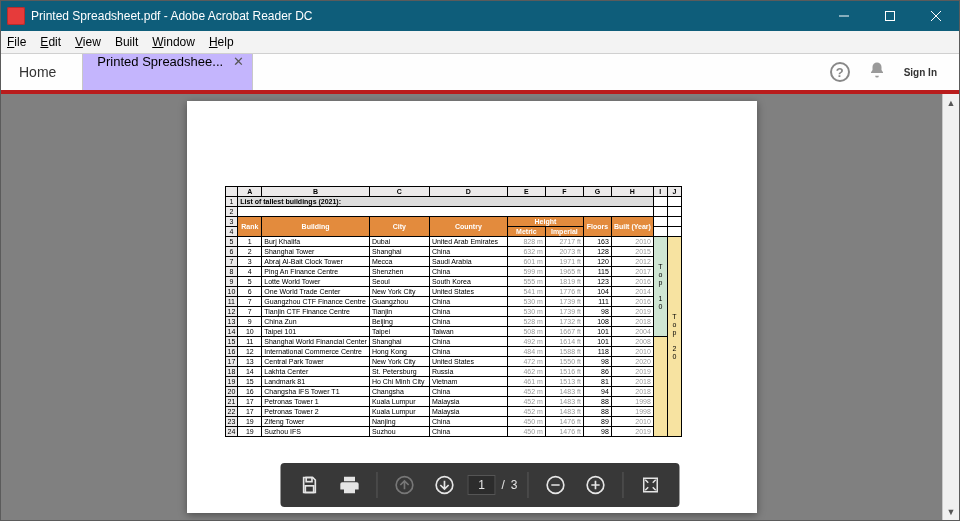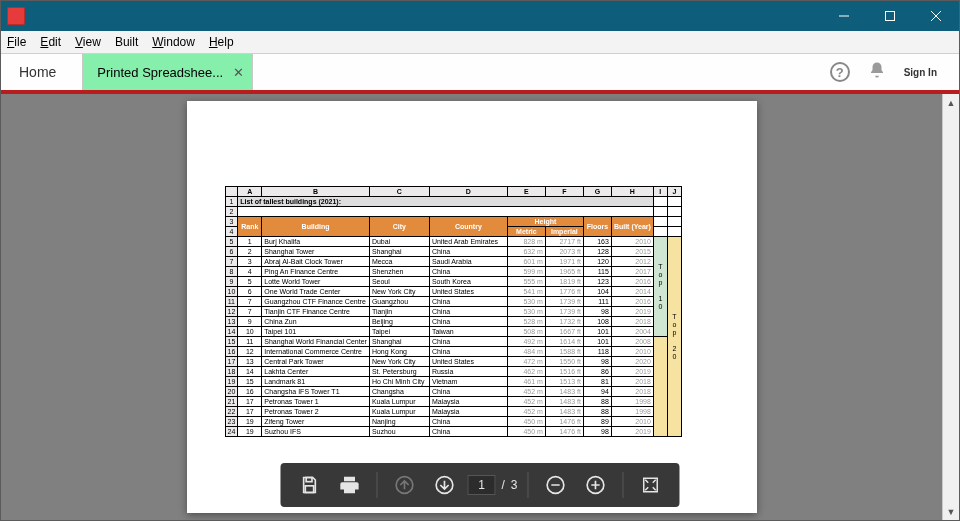--- a/index.html
+++ b/index.html
@@ -12,21 +12,21 @@
   .titlebar .spacer { flex:1; }
   .winbtn { width:46px; height:30px; display:flex; align-items:center; justify-content:center; }
   .winbtn svg { stroke:#fff; }
   
   .menubar { background:#f3f3f3; border-bottom:1px solid #d0d0d0; height:23px; display:flex; align-items:center; padding:4px 6px; gap:14px; }
   .menubar span { font-size:12px; text-decoration:underline; text-decoration-color:transparent; }
   .menubar span u { text-decoration:underline; }
   
   .toolbar { background:#fefefe; border-bottom:4px solid #b91c1c; height:40px; display:flex; align-items:stretch; }
   .toolbar .tabbtn { padding:0 18px; display:flex; align-items:center; font-size:14px; color:#333; }
-  .toolbar .docTab { display:flex; align-items:center; border-left:1px solid #c8c8c8; border-right:1px solid #c8c8c8; background:#86efac; padding:0 8px 0 14px; margin-left:8px; font-size:13px; }
+  .toolbar .docTab { display:flex; align-items:flex-start; border-left:1px solid #c8c8c8; border-right:1px solid #c8c8c8; background:#c4b5fd; padding:0 8px 0 14px; margin-left:8px; font-size:13px; }
   .toolbar .docTab .x { margin-left:10px; color:#555; font-size:13px; }
   .toolbar .right { margin-left:auto; display:flex; align-items:center; gap:18px; padding-right:22px; }
   .toolbar .right .circ { width:20px;height:20px;border:2px solid #888;border-radius:50%;display:flex;align-items:center;justify-content:center;color:#888;font-weight:bold;font-size:13px;}
   .toolbar .right .bell { color:#999; }
   .toolbar .right .signin { font-size:10px; font-weight:600; color:#333; }
   
   .docarea { position:relative; width:958px; height:426px; background:#808080; display:flex; align-items:center; justify-content:center; }
   .vscroll { position:absolute; right:0; top:0; width:17px; height:100%; background:#f0f0f0; border-left:1px solid #c8c8c8;}
   .vscroll .arrow { position:absolute; left:0;right:0; height:17px; display:flex;align-items:center;justify-content:center; color:#555; font-size:9px;}
   .page { background:#fff; width:570px; height:412px; box-shadow:0 2px 8px rgba(0,0,0,0.4); position:relative; margin-right:17px; padding:85px 38px 40px 38px;}
@@ -49,20 +49,21 @@
   .floatbar .ico.off { color:#777; }
   .floatbar .sep { width:1px; height:26px; background:#5a5a5a; margin:0 4px;}
   .floatbar .pg { color:#e5e5e5; font-size:12px; display:flex; align-items:center; gap:6px;}
   .floatbar .pg input { width:28px; background:#2c2c2c; border:1px solid #555; color:#e5e5e5; text-align:center; font-size:12px; height:20px;}
 </style>
 </head>
 <body>
 
 <div class="titlebar">
   <div class="appicon"></div>
+  <div class="title">Printed Spreadsheet.pdf - Adobe Acrobat Reader DC</div>
   <div class="spacer"></div>
   <div class="winbtn">
       <svg width="10" height="10">
         <line x1="0" y1="5" x2="10" y2="5" stroke-width="1"></line>
       </svg>
     </div>
   <div class="winbtn">
       <svg width="10" height="10">
         <rect x="0.5" y="0.5" width="9" height="9" fill="none" stroke-width="1"></rect>
       </svg>

